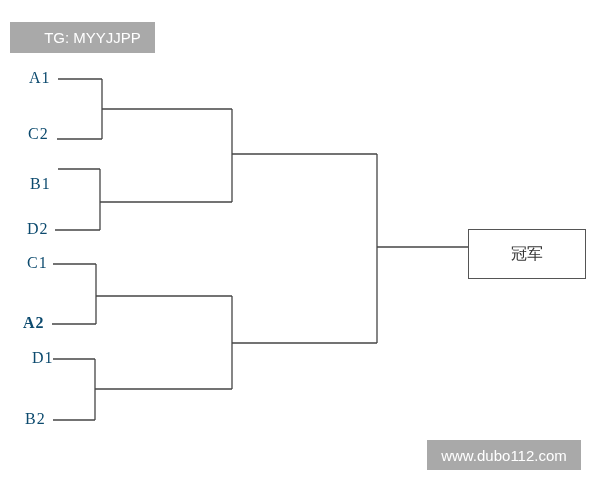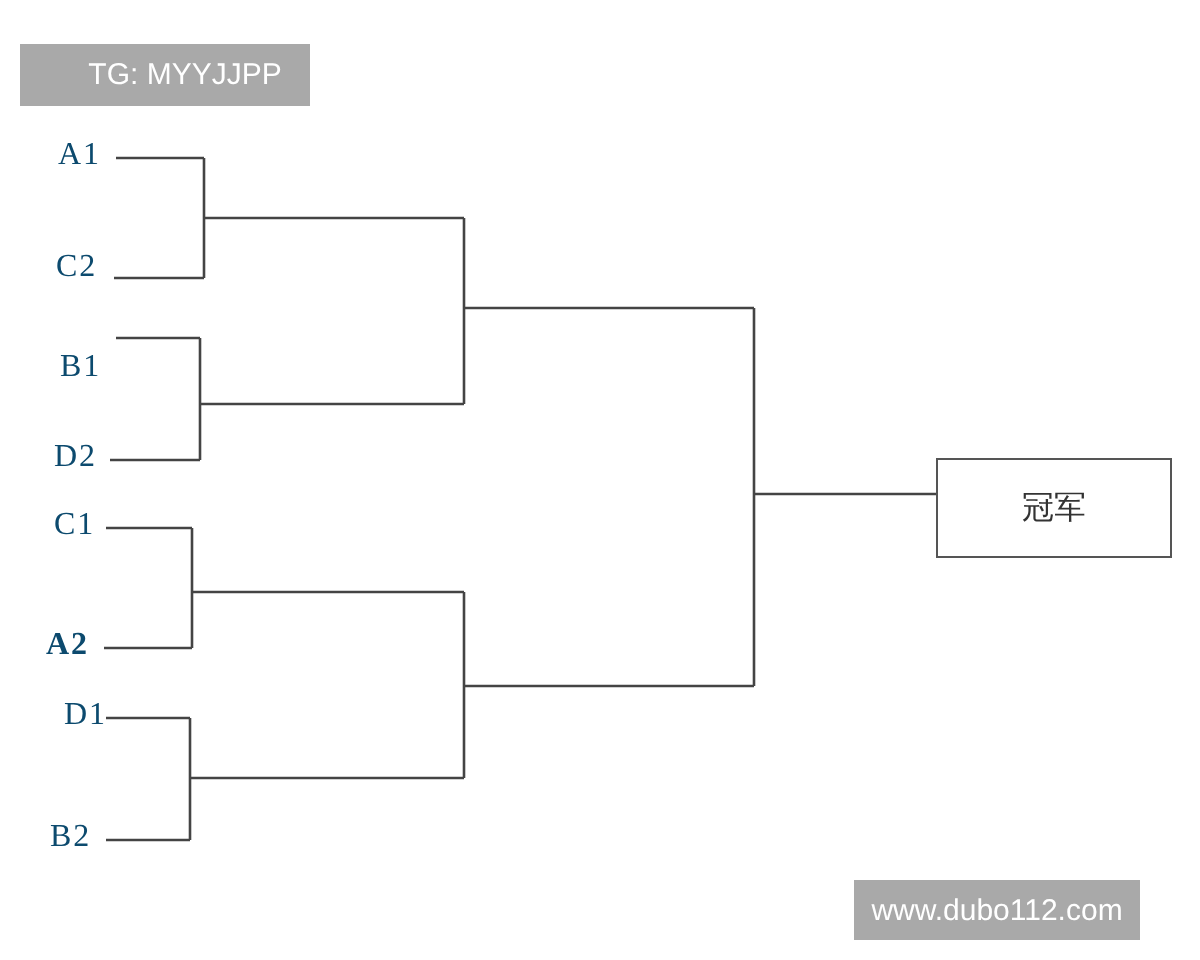--- a/index.html
+++ b/index.html
@@ -25,21 +25,21 @@
   }
   .watermark {
     position: absolute;
     background: #a9a9a9;
     color: #ffffff;
     font-family: "Liberation Sans", "DejaVu Sans", sans-serif;
     font-size: 15px;
     display: flex; align-items: center; justify-content: center;
   }
   .wm-top { left: 10px; top: 22px; width: 125px; height: 31px; padding-left: 20px; }
-  .wm-bottom { left: 427px; top: 440px; width: 143px; height: 30px; }
+  .wm-bottom { left: 427px; top: 440px; width: 154px; height: 30px; }
 </style>
 </head>
 <body>
 
 <div class="canvas">
 
   <svg class="bracket" width="600" height="480">
     <g stroke="#444" stroke-width="1.3" fill="none">
 
       <line x1="58" y1="79" x2="102" y2="79"></line>

